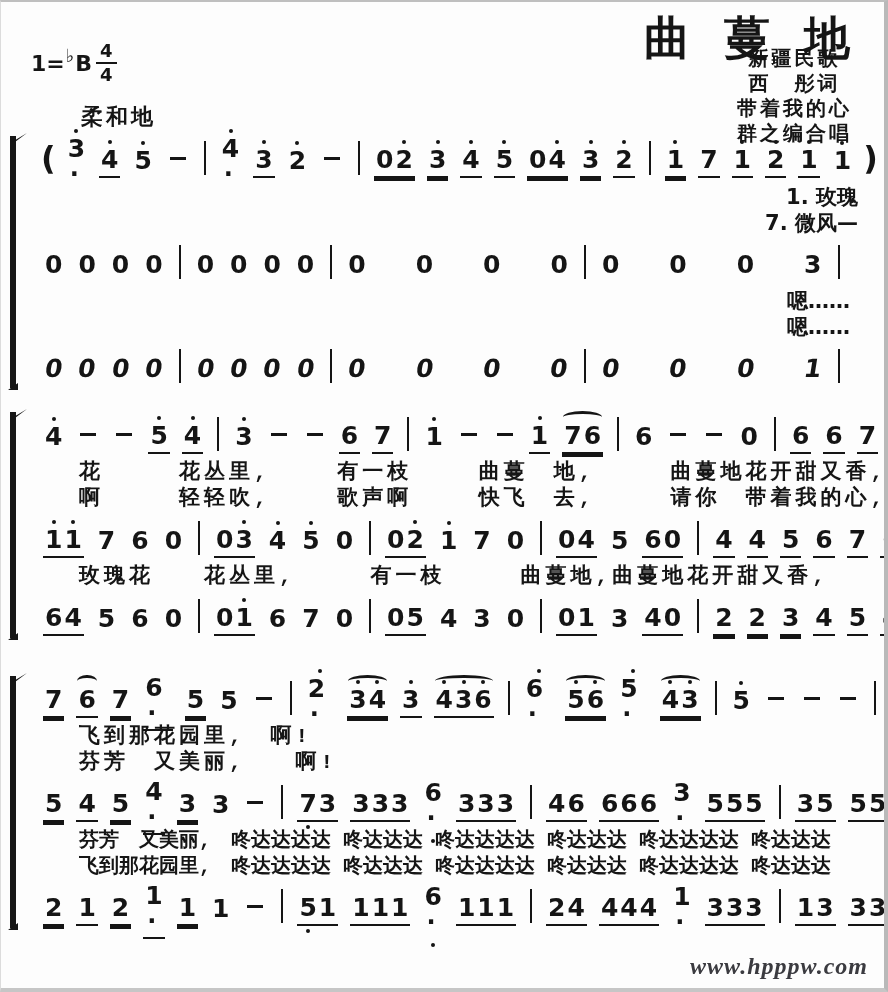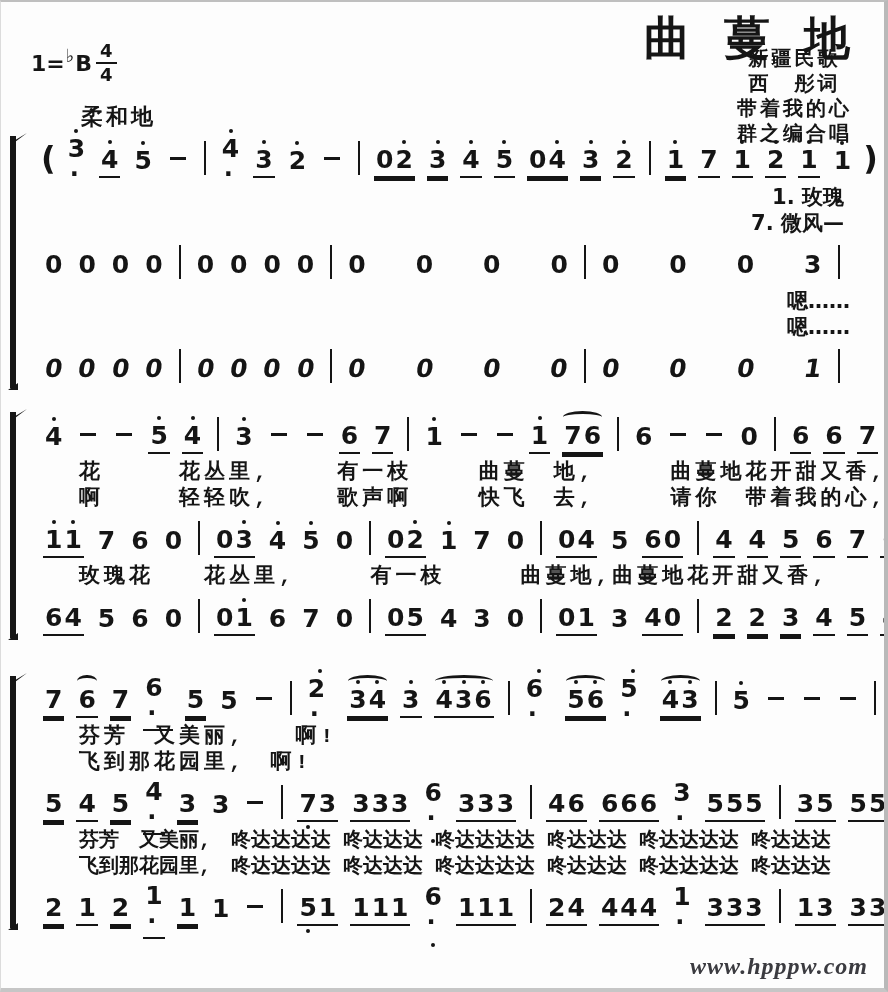--- a/index.html
+++ b/index.html
@@ -45,21 +45,21 @@
   .aug{font-size:24px;font-weight:700;margin-left:2px;align-self:center;}
   .bar{width:2px;height:34px;background:#151515;margin:0 8px;flex:none;}
   .dash{width:16px;height:3px;background:#151515;margin:0 10px;flex:none;}
   .wsp{width:34px;flex:none;}
   .paren{font-size:32px;font-weight:700;margin:0 4px;line-height:1;}
   .arc::before{content:'';position:absolute;left:1px;right:1px;top:-3px;height:9px;
     border-top:3px solid #151515;border-radius:50% 50% 0 0;}
   
   .lrow{padding-left:42px;font-size:21px;font-weight:700;letter-spacing:4px;height:26px;line-height:26px;white-space:nowrap;font-family:Liberation Mono, monospace;}
   .lrow.tight{letter-spacing:0;font-size:20px;}
-  .rightblock{text-align:right;padding-right:40px;font-size:21px;font-weight:700;line-height:26px;}
+  .rightblock{text-align:right;padding-right:26px;font-size:21px;font-weight:700;line-height:26px;}
   .watermark{position:absolute;right:16px;bottom:8px;font-size:24px;font-weight:700;font-style:italic;
     color:#3b3b40;letter-spacing:1px;font-family:Liberation Serif, serif;margin-top:38px;}
 </style>
 </head>
 <body>
 
 <div class="page">
 
   <div class="header">
     <div class="keysig">
@@ -549,22 +549,22 @@
         </span>
         <span class="bar"></span>
         <span class="grp">
           <span class="unit"><span class="digit">5</span><span class="odot hi"></span></span>
         </span>
         <span class="dash"></span>
         <span class="dash"></span>
         <span class="dash"></span>
         <span class="bar"></span>
       </div>
+    <div class="lrow">飞到那花园里,　啊!</div>
     <div class="lrow">芬芳　又美丽,　　啊!</div>
-    <div class="lrow">飞到那花园里,　啊!</div>
     <div class="nrow">
         <span class="grp u2">
           <span class="unit"><span class="digit">5</span></span>
         </span>
         <span class="grp u1">
           <span class="unit"><span class="digit">4</span></span>
         </span>
         <span class="grp u2">
           <span class="unit"><span class="digit">5</span></span>
         </span>

